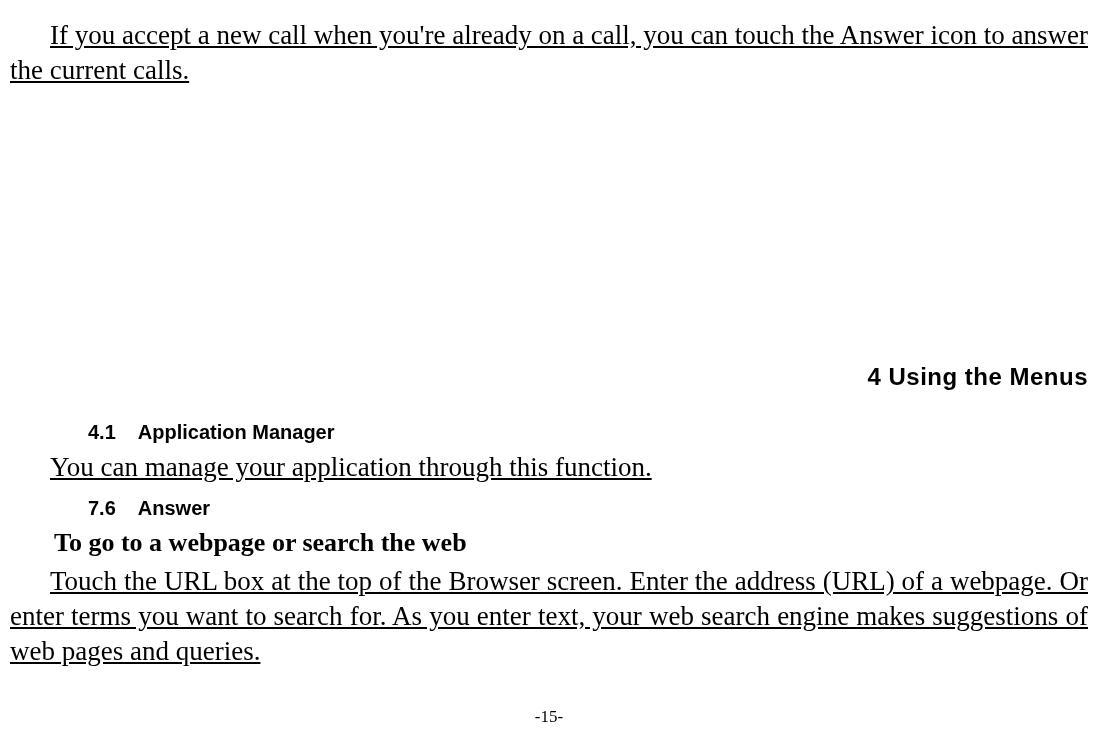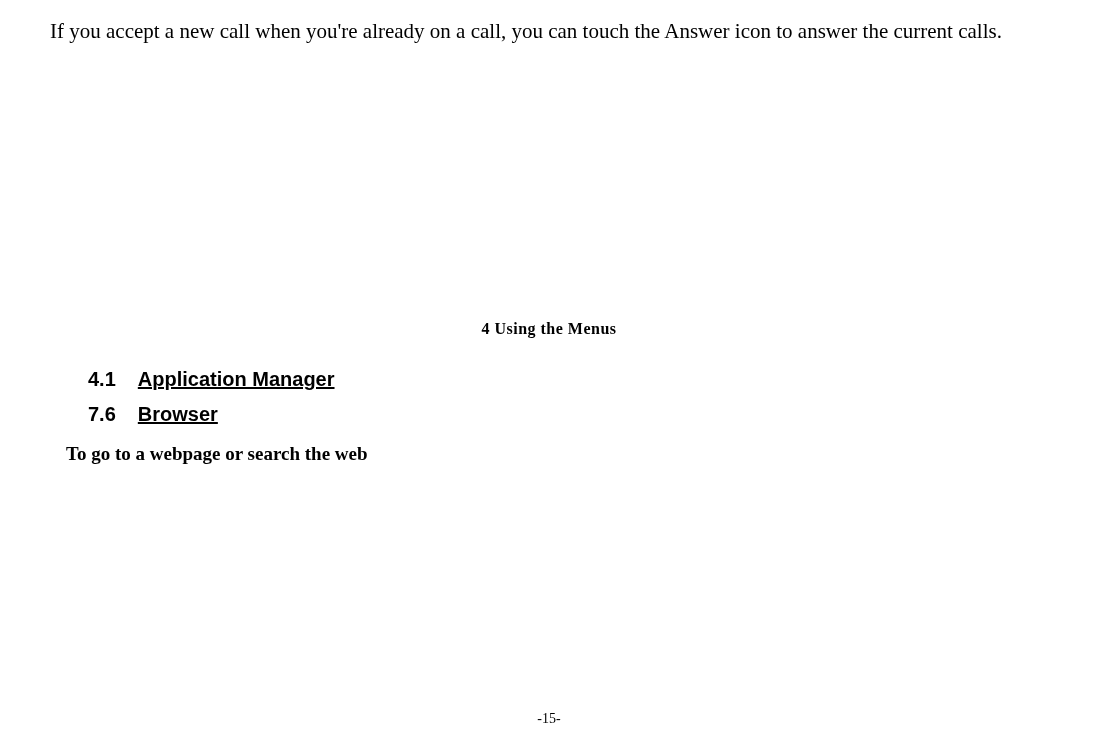--- a/index.html
+++ b/index.html
@@ -11,82 +11,84 @@
     width: 1098px;
     height: 735px;
     position: relative;
     box-sizing: border-box;
   }
   .page {
     padding: 18px 10px 0 10px;
     box-sizing: border-box;
   }
   .body-text {
-    font-size: 21px;
+    font-size: 27px;
     line-height: 1.3;
     text-align: justify;
     margin: 0;
+    text-decoration: underline;
   }
   .indent {
     text-indent: 40px;
   }
   .chapter-title {
-    font-family: Liberation Serif, serif;
+    font-family: Liberation Sans, sans-serif;
     font-weight: bold;
-    font-size: 16px;
-    text-align: center;
+    font-size: 24px;
+    text-align: right;
     margin: 0;
     padding-top: 275px;
     padding-bottom: 18px;
     letter-spacing: 0.5px;
   }
   .section-heading {
     font-family: Arial, Helvetica, sans-serif;
     font-weight: bold;
     font-size: 20px;
     margin: 12px 0 6px 78px;
-    text-decoration: underline;
   }
   .section-heading .num {
     display: inline-block;
     margin-right: 22px;
   }
   .bold-run {
     font-weight: bold;
     font-family: "Times New Roman", Times, serif;
-    font-size: 19px;
+    font-size: 26px;
     text-indent: 40px;
-    margin: 16px;
+    margin: 4px;
     line-height: 1.3;
   }
   .page-num {
     position: absolute;
     bottom: 8px;
     left: 0;
     right: 0;
     text-align: center;
-    font-size: 14px;
+    font-size: 17px;
     font-family: "Times New Roman", Times, serif;
   }
 </style>
 </head>
 <body>
 
 <div class="page">
 
   <p class="body-text indent">If you accept a new call when you're already on a call, you can touch the Answer icon to answer the current calls.</p>
 
   <h1 class="chapter-title">4 Using the Menus</h1>
 
   <div class="section-heading">
     <span class="num">4.1</span><span>Application Manager</span>
   </div>
 
+  <p class="body-text indent">You can manage your application through this function.</p>
 
   <div class="section-heading">
-    <span class="num">7.6</span><span>Browser</span>
+    <span class="num">7.6</span><span>Answer</span>
   </div>
 
   <p class="bold-run">To go to a webpage or search the web</p>
+  <p class="body-text indent">Touch the URL box at the top of the Browser screen. Enter the address (URL) of a webpage. Or enter terms you want to search for. As you enter text, your web search engine makes suggestions of web pages and queries.</p>
 
 </div>
 
 <div class="page-num">-15-</div>
 
 </body></html>

